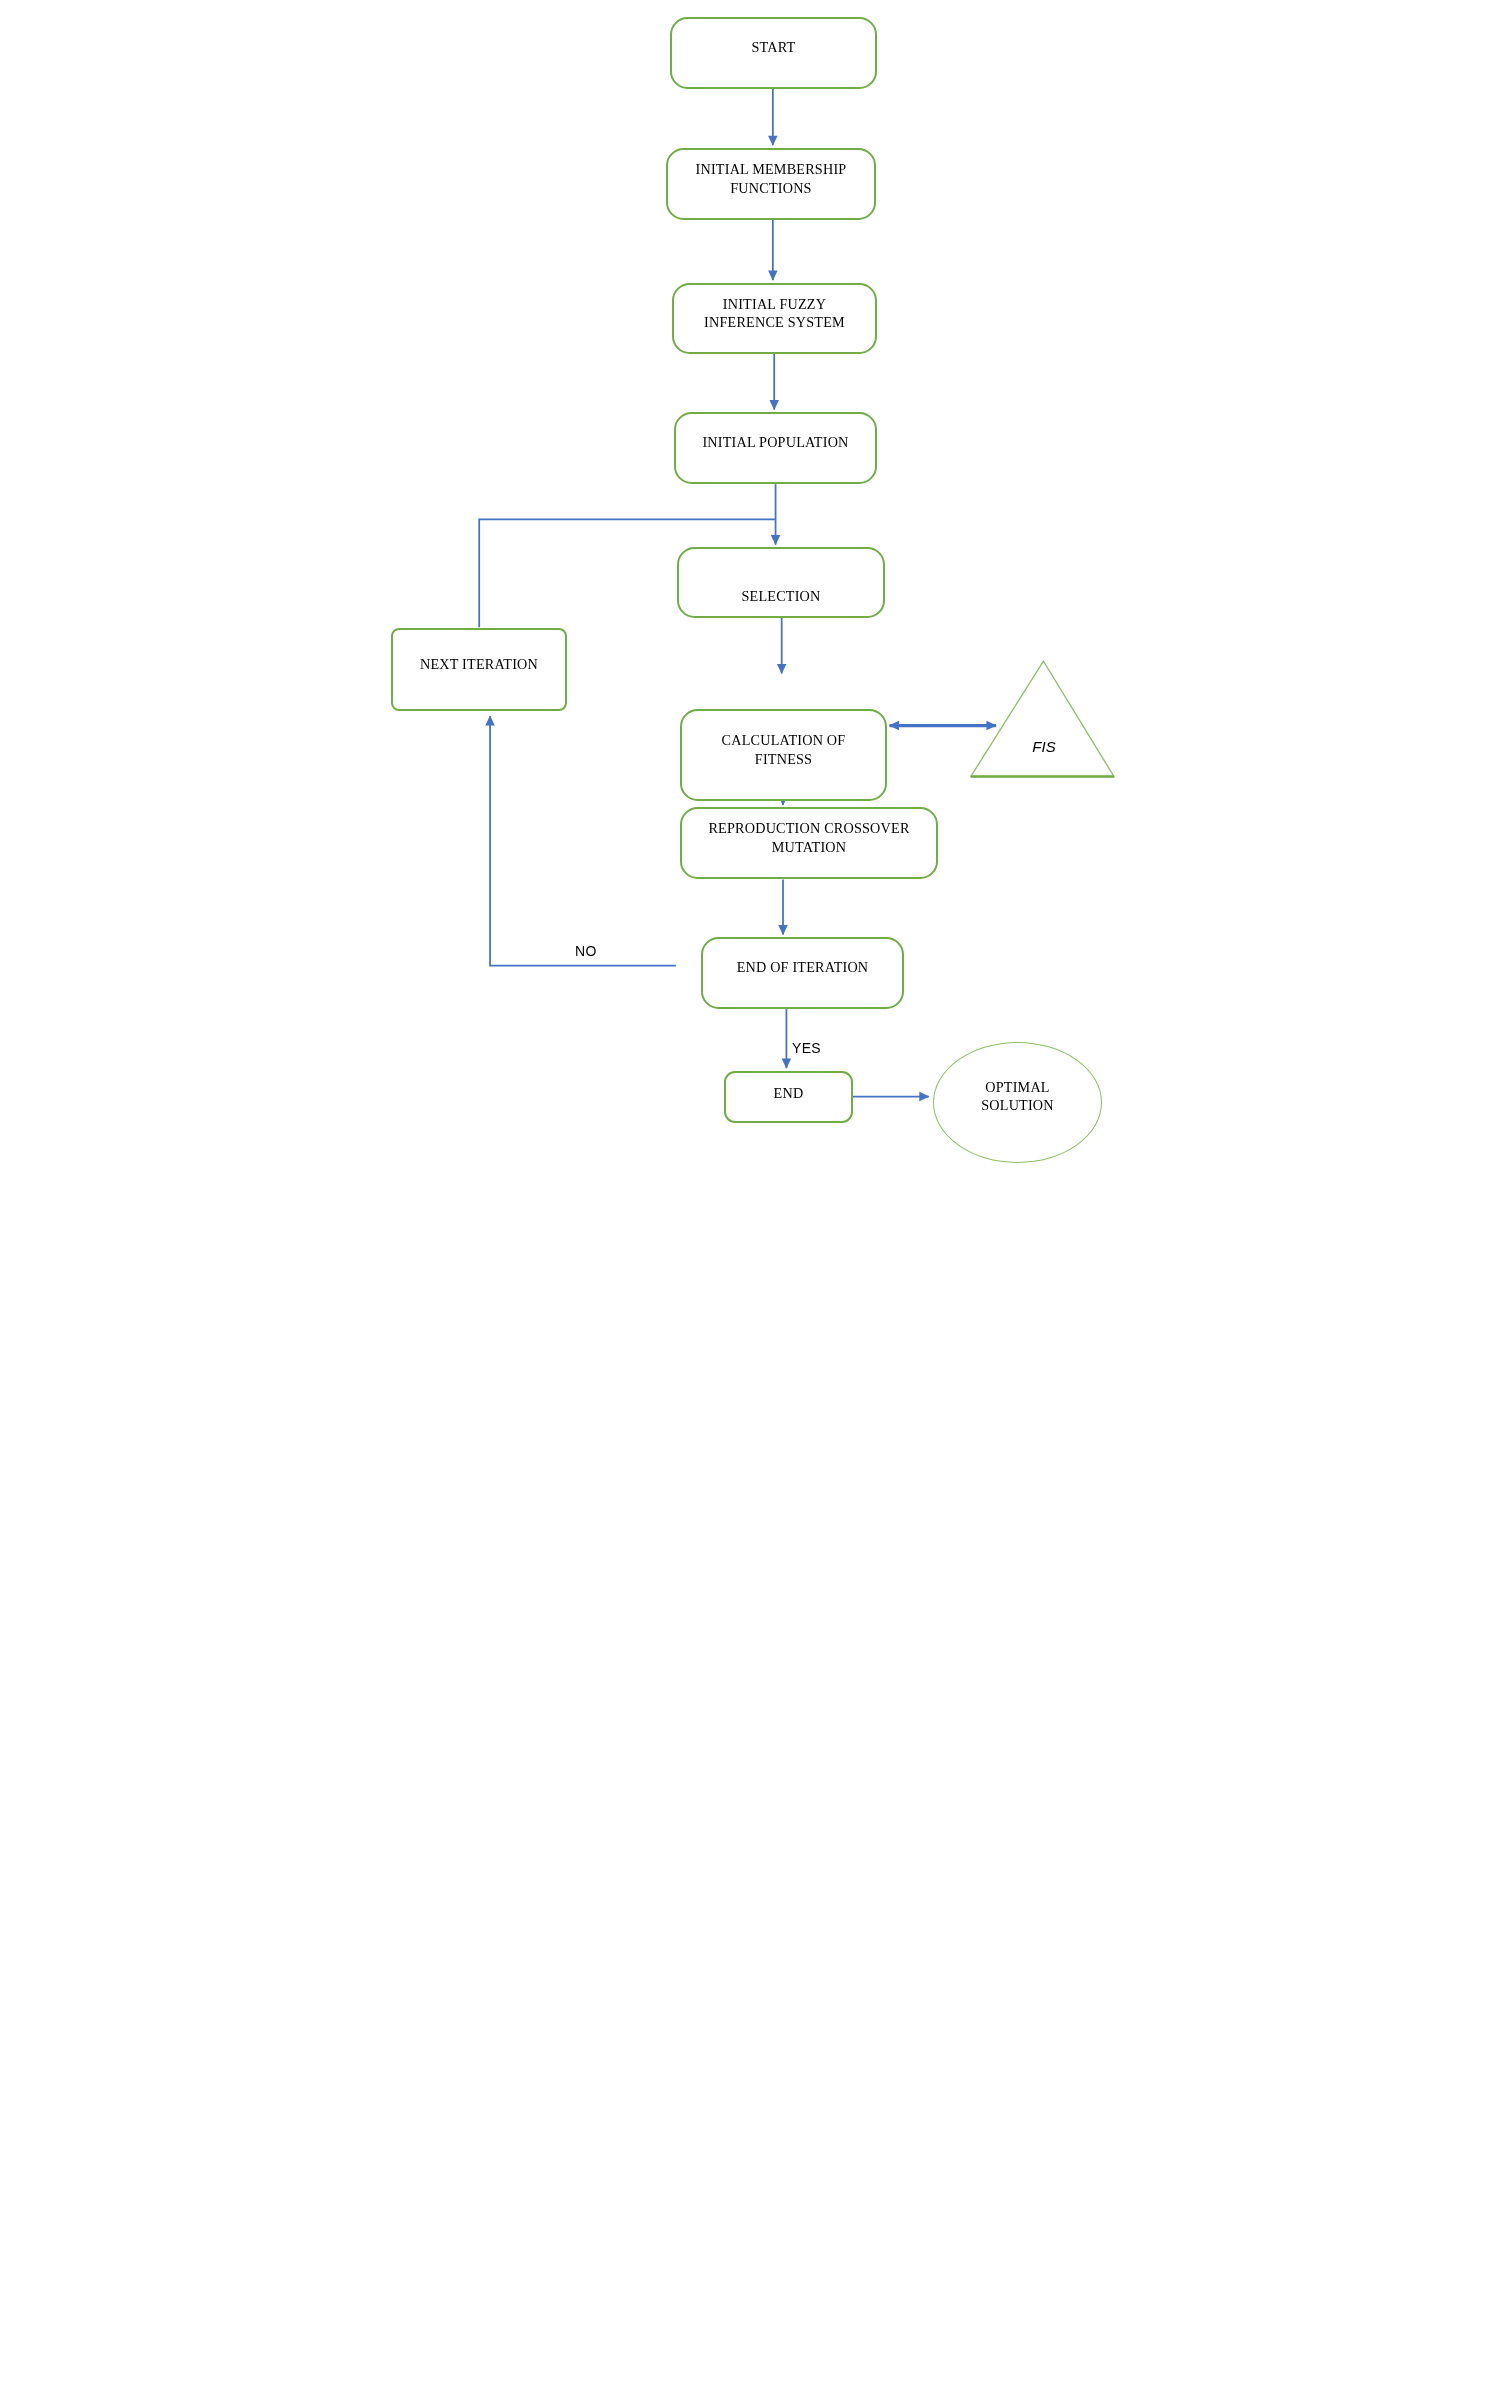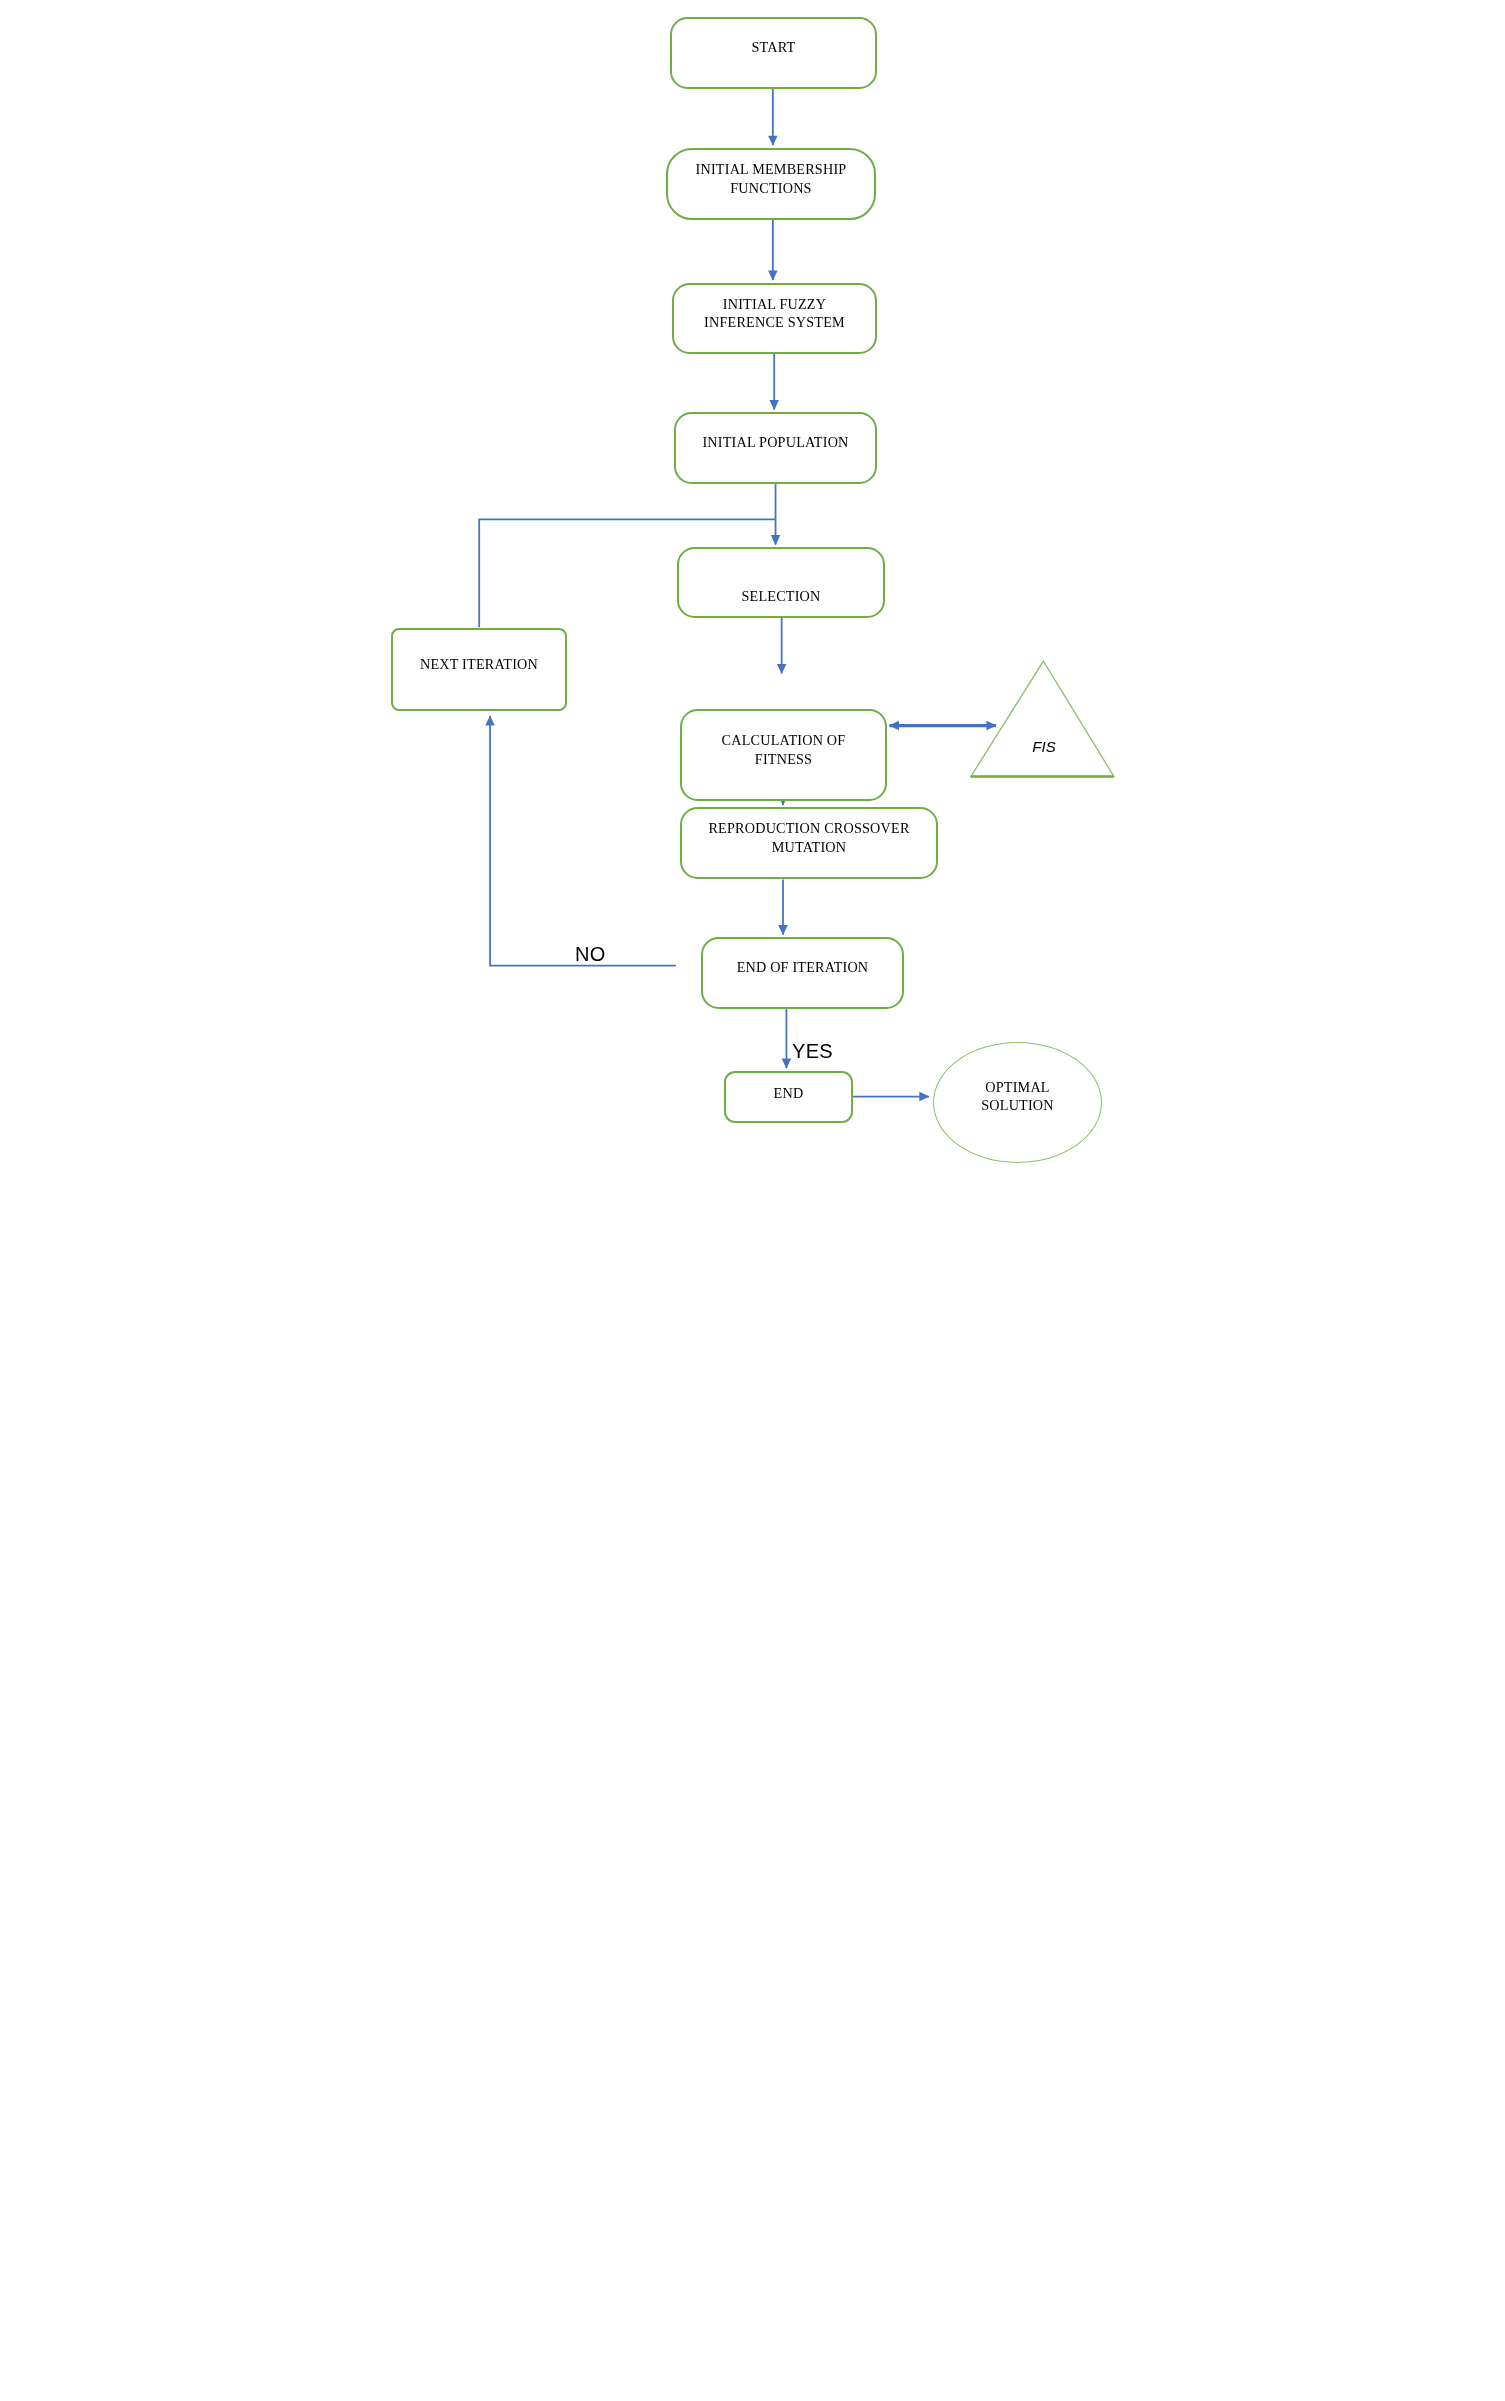--- a/index.html
+++ b/index.html
@@ -36,21 +36,21 @@
     color: #000000;
     font-size: 14.2px;
     line-height: 1.3;
     letter-spacing: 0.2px;
     font-family: Liberation Serif, serif;
   }
   .node .lbl { margin-bottom: 11px; }
   .rounded { border-radius: 17.6px; }
 
   .n-start        { left: 294px; top: 17px;   width: 207px; height: 72px; }
-  .n-imf          { left: 290px; top: 148px;  width: 210px; height: 72px; border-radius: 26px; }
+  .n-imf          { left: 290px; top: 148px;  width: 210px; height: 72px; }
   .n-imf .lbl     { max-width: 163px; }
   .n-ifis         { left: 296px; top: 283px;  width: 205px; height: 71px; }
   .n-ifis .lbl    { max-width: 146px; }
   .n-ipop         { left: 298px; top: 412px;  width: 203px; height: 72px; }
   .n-selection    { left: 301px; top: 547px;  width: 208px; height: 71px; align-items: flex-end; }
   .n-next         { left: 15px;  top: 628px;  width: 176px; height: 83px; border-radius: 8px; }
   .n-calc         { left: 304px; top: 676px;  width: 207px; height: 92px; margin-top: 33px; }
   .n-calc .lbl    { max-width: 139px; }
   .n-repro        { left: 304px; top: 807px; width: 258px; height: 72px; }
   .n-repro .lbl   { max-width: 203px; }
@@ -72,21 +72,21 @@
     text-align: center;
     font-family: "Liberation Sans", "DejaVu Sans", sans-serif;
     font-size: 15px;
     color: #000000;
     font-style: italic;
   }
   .edge-label {
     position: absolute;
     z-index: 2;
     font-family: "Liberation Sans", "DejaVu Sans", sans-serif;
-    font-size: 20px;
+    font-size: 14px;
     color: #000000;
     letter-spacing: 0.3px;
   }
   .lbl-no  { left: 199px; top: 943px; }
   .lbl-yes { left: 416px; top: 1040px; }
 </style>
 </head>
 <body>
 
 <div class="canvas">

